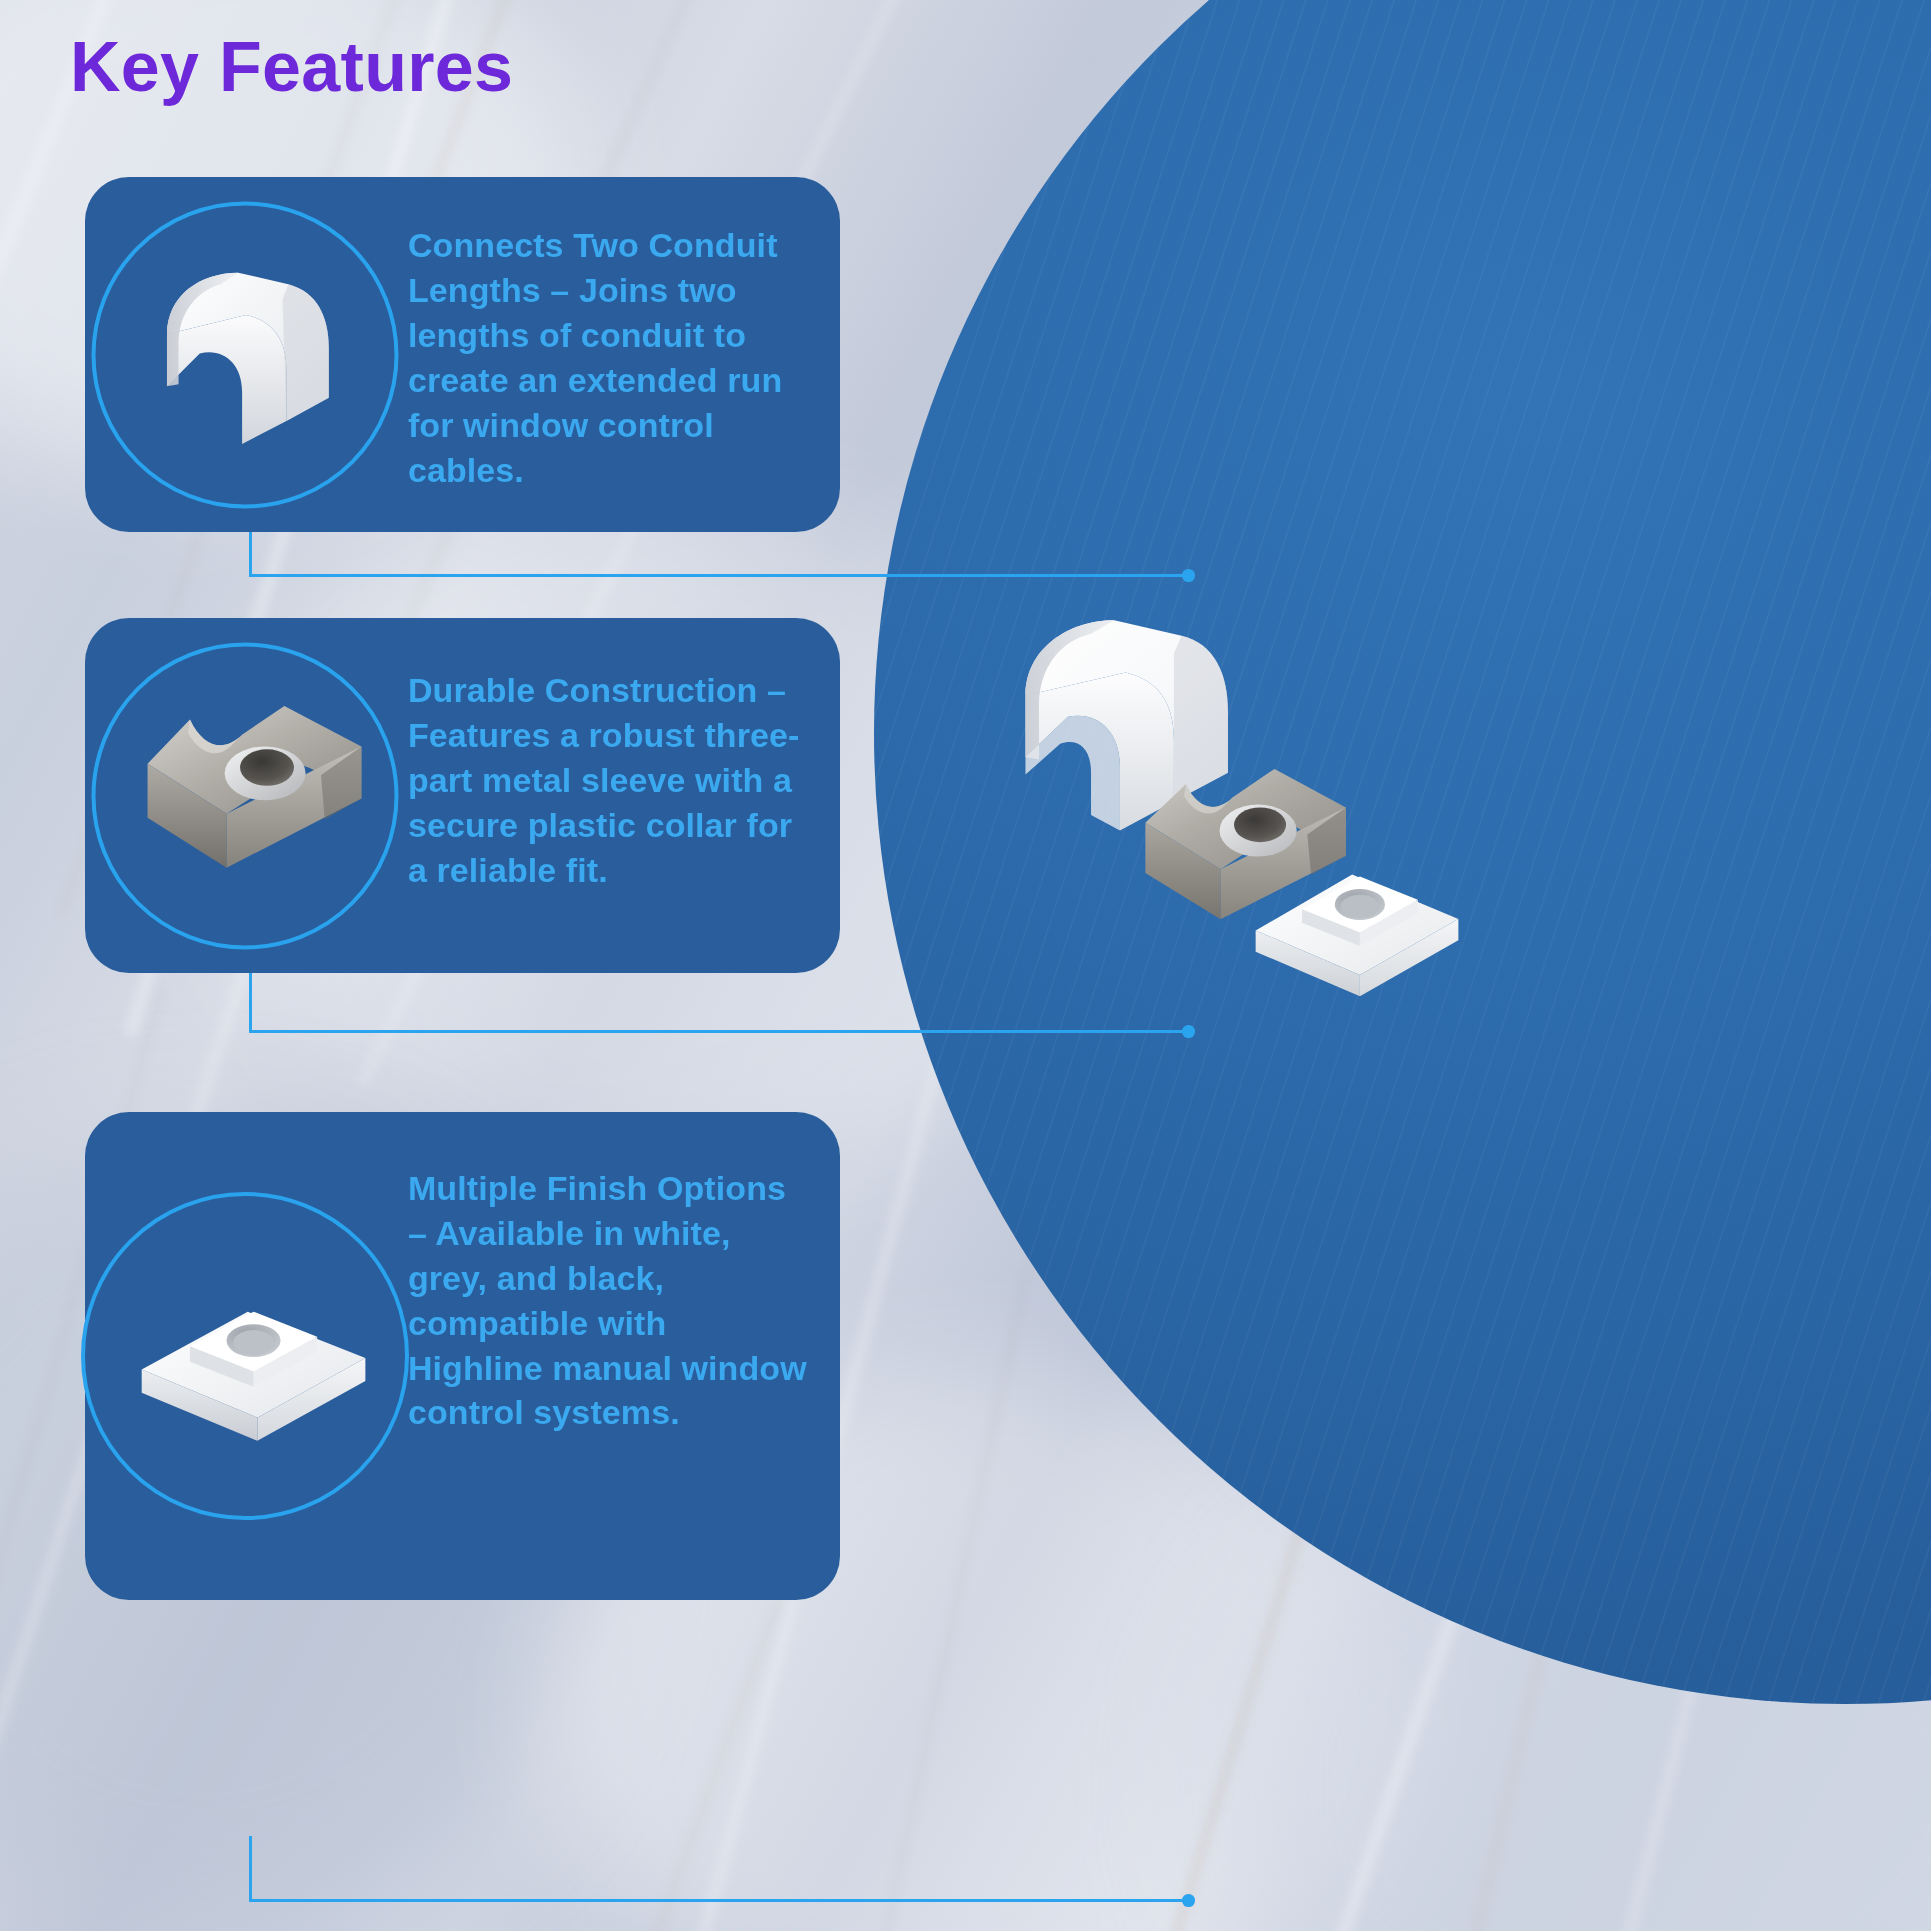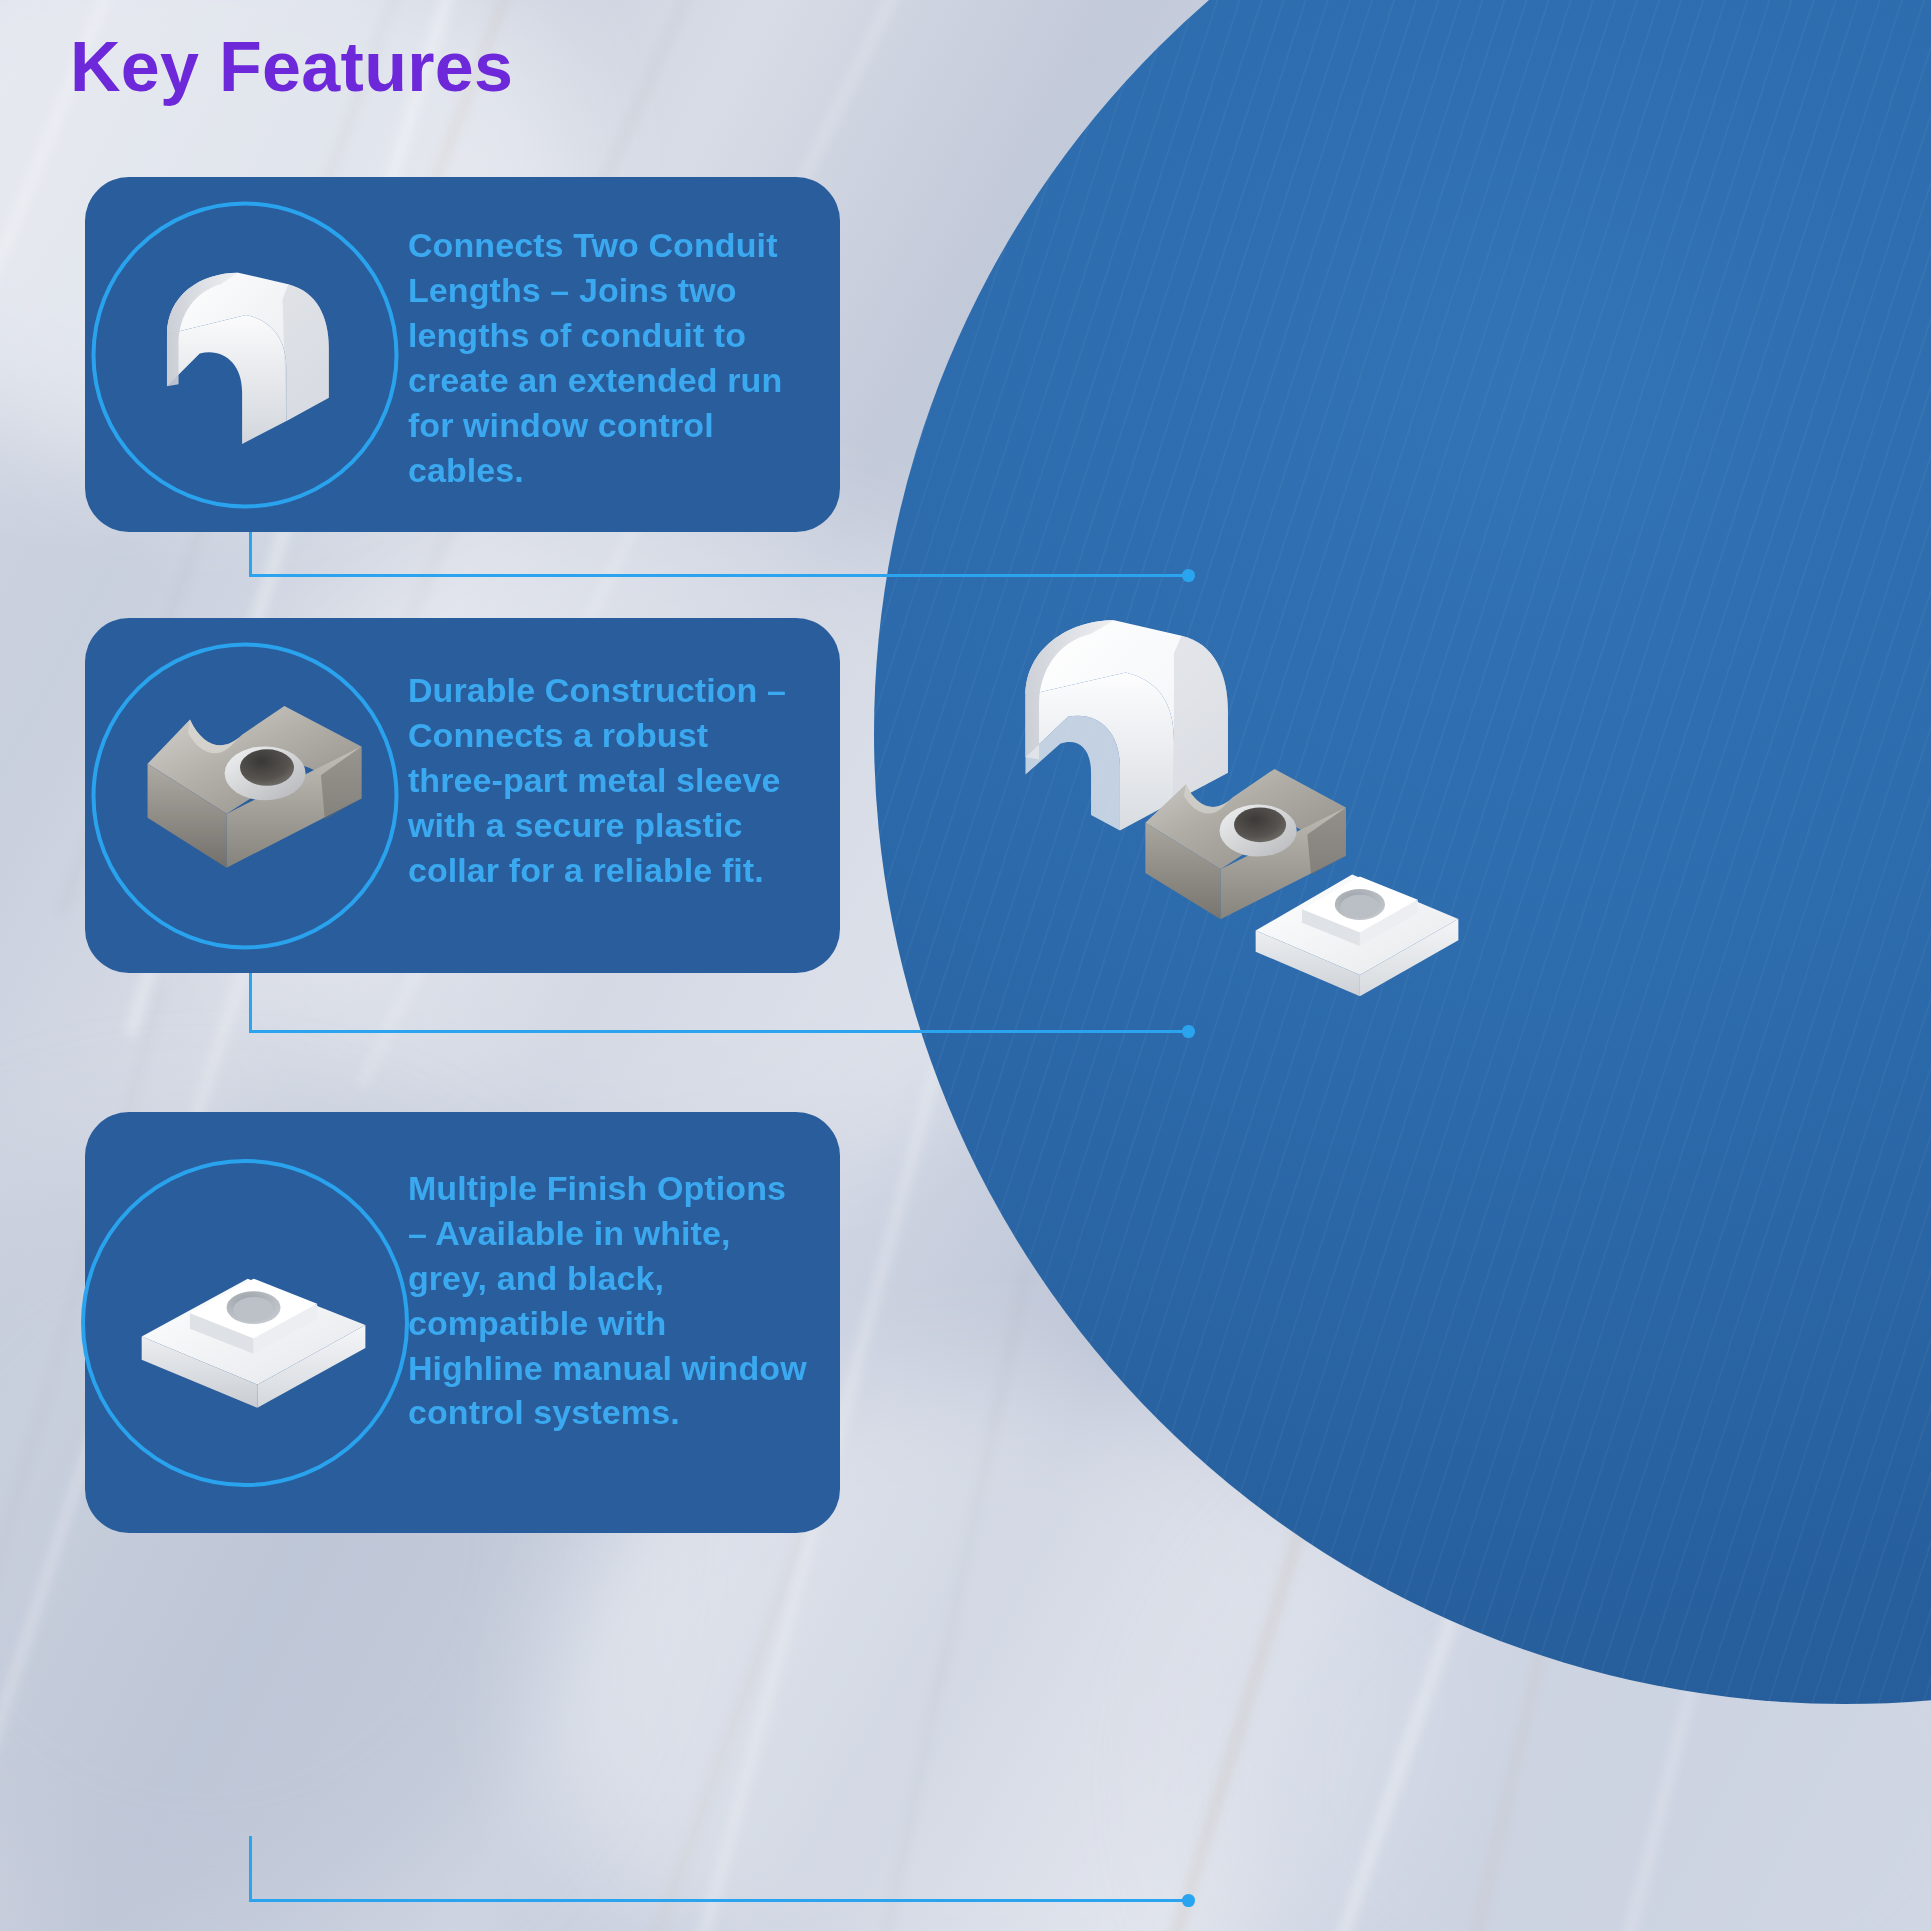--- a/index.html
+++ b/index.html
@@ -43,21 +43,21 @@
   }
 
   
   .card{
     position:absolute;left:85px;width:755px;
     background:#2a5d9c;border-radius:44px;
     display:flex;align-items:flex-start;
   }
   #card-0{top:177px;height:355px;align-items:center;}
   #card-1{top:618px;height:355px;}
-  #card-2{top:1112px;height:421px;}
+  #card-2{top:1112px;height:488px;}
 
   .card-media{
     position:relative;width:319px;flex:0 0 319px;height:100%;
     display:flex;align-items:center;justify-content:center;
   }
   .circle-ring{
     position:absolute;left:50%;top:50%;transform:translate(-50%,-50%);
     width:307px;height:307px;border-radius:50%;
     border:4.8px solid #29a3ee;box-sizing:border-box;
   }
@@ -308,21 +308,21 @@
                  C174,56 150,62 140,86 L96,114 Z" fill="url(#t2a)"></path>
         <path d="M14,62 L96,114 L96,170 L14,118 Z" fill="url(#t2b)"></path>
         <path d="M96,114 L236,44 L236,98 L96,170 Z" fill="url(#t2c)"></path>
         <ellipse cx="136" cy="72" rx="42" ry="28" fill="url(#t2col)"></ellipse>
         <ellipse cx="138" cy="66" rx="28" ry="19" fill="url(#t2h)"></ellipse>
         <path d="M194,74 L236,44 L236,98 L198,120 Z" fill="#6c6964" opacity=".5"></path>
         <path d="M58,16 C72,46 94,50 112,32 L102,42 C88,58 68,52 56,30 Z" fill="#dcdad5" opacity=".75"></path>
       </svg>
     </div>
   </div>
-  <div class="card-text">Durable Construction – Connects a robust three-part metal sleeve with a secure plastic collar for a reliable fit.</div>
+  <div class="card-text">Durable Construction – Features a robust three-part metal sleeve with a secure plastic collar for a reliable fit.</div>
 </div>
 
 <div class="card" id="card-2">
   <div class="card-media">
     <div class="circle-ring"></div>
     <div class="thumb" style="height:174px;">
       <svg width="241" height="174" viewBox="0 0 250 180">
         <defs>
           <linearGradient id="t3a" x1="0" y1="0" x2="1" y2="1">
             <stop offset="0%" stop-color="#ffffff"></stop>

